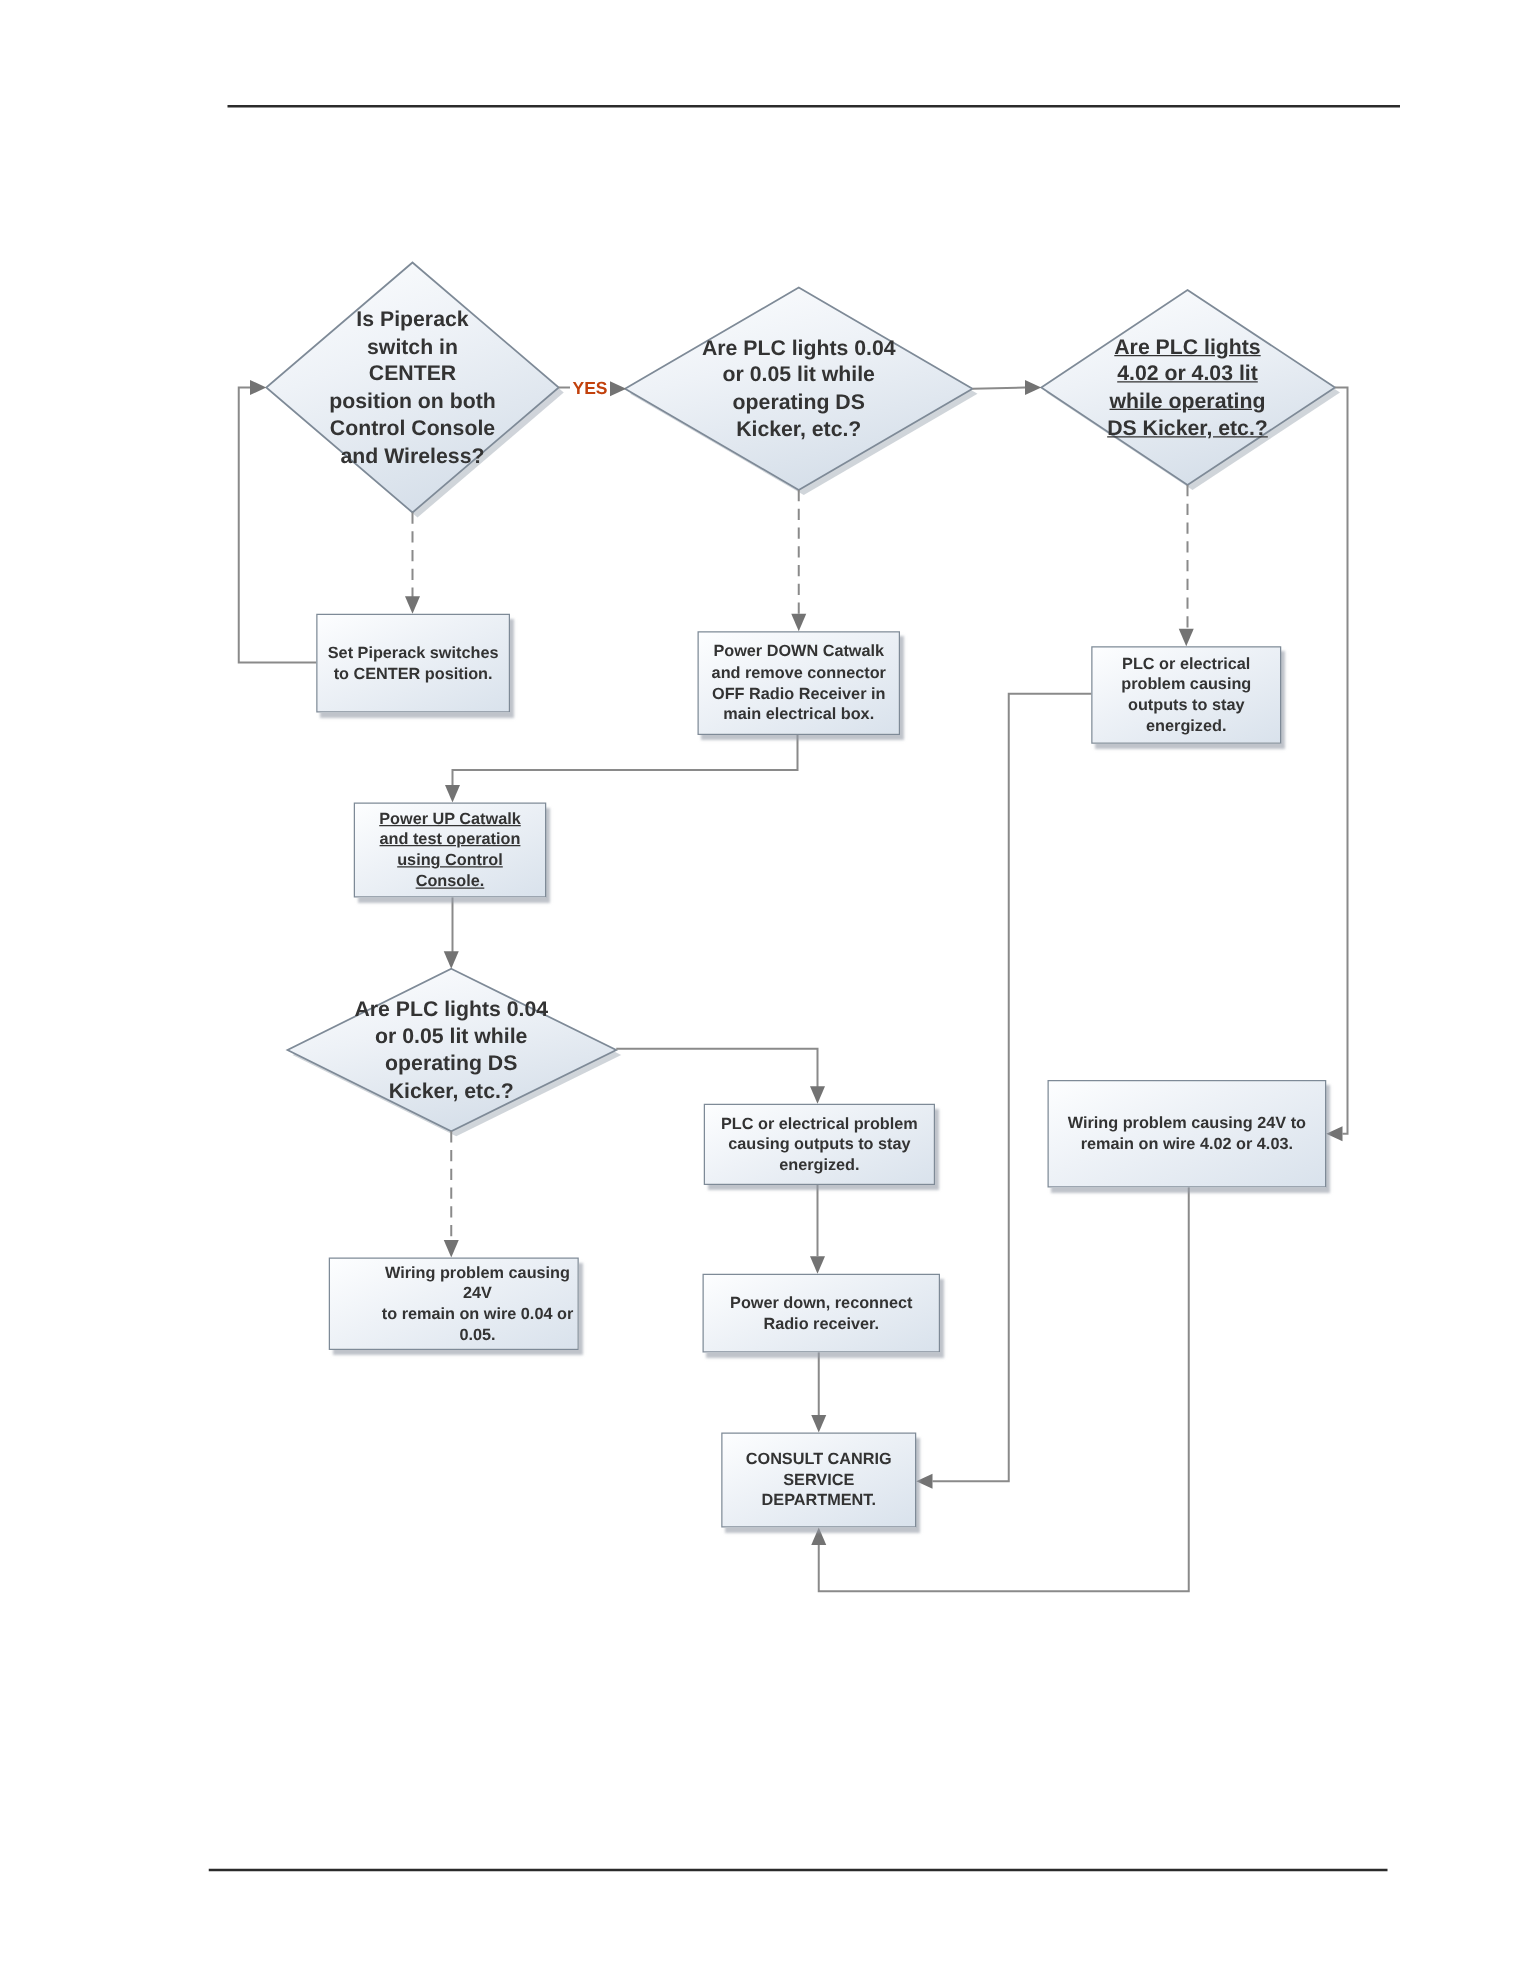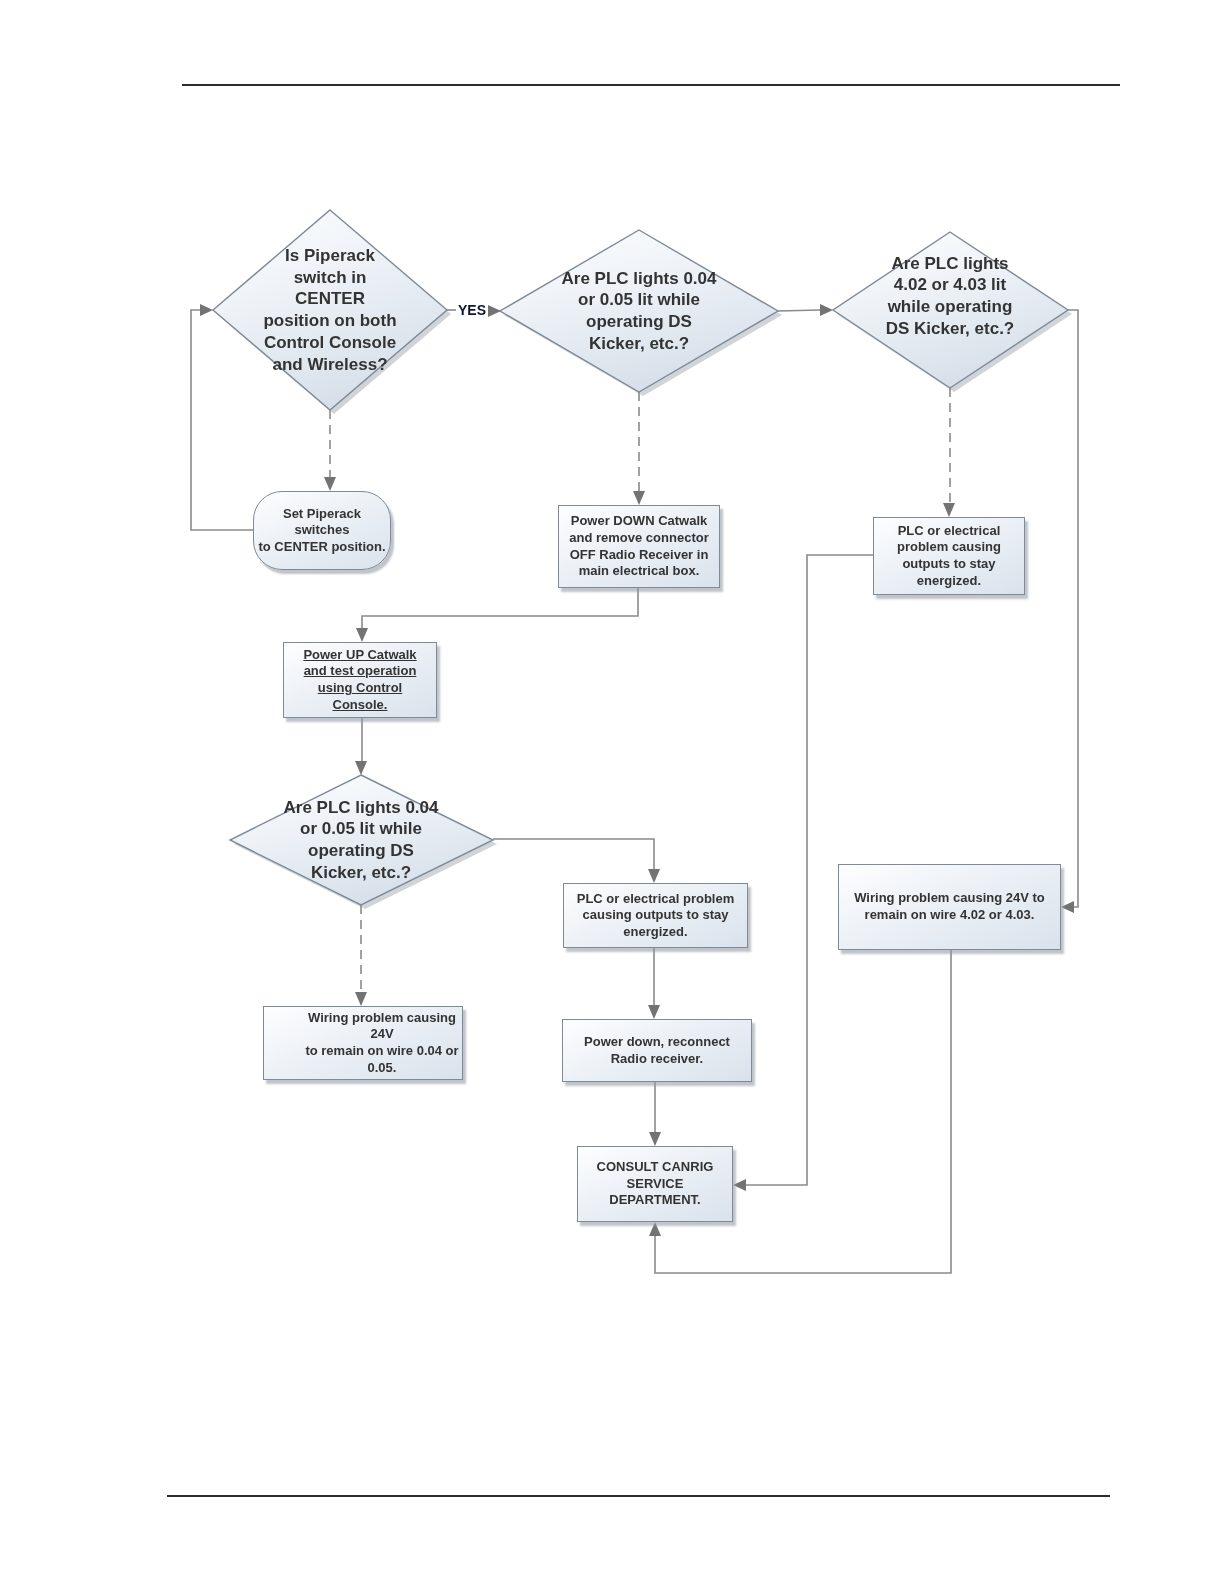--- a/index.html
+++ b/index.html
@@ -34,21 +34,21 @@
     border:1.4px solid #7e8a97;
     background:linear-gradient(155deg,#fdfeff 0%,#eef2f7 40%,#d9e2ec 100%);
     box-shadow:3px 4px 2px rgba(148,155,166,0.6);
     box-sizing:border-box;
     padding:2px;
   }
   .yes-label{
     position:absolute;
     left:452px;top:300px;width:40px;height:20px;
     display:flex;align-items:center;justify-content:center;
-    font-weight:bold;font-size:14px;color:#0f172a;
+    font-weight:bold;font-size:14px;color:#c2410c;
   }
 </style>
 </head>
 <body>
 
 <div class="page">
 
   <div class="rule top"></div>
   <div class="rule bottom"></div>
 
@@ -132,30 +132,30 @@
   <div class="node-text" style="left:240px;top:235px;width:180px;height:150px;">Is Piperack
 switch in
 CENTER
 position on both
 Control Console
 and Wireless?</div>
   <div class="node-text" style="left:549px;top:251px;width:180px;height:120px;">Are PLC lights 0.04
 or 0.05 lit while
 operating DS
 Kicker, etc.?</div>
-  <div class="node-text" style="left:860px;top:236px;width:180px;height:120px;">Are PLC lights
+  <div class="node-text" style="left:860px;top:250px;width:180px;height:120px;text-decoration:underline;">Are PLC lights
 4.02 or 4.03 lit
 while operating
 DS Kicker, etc.?</div>
   <div class="node-text" style="left:271px;top:780px;width:180px;height:120px;">Are PLC lights 0.04
 or 0.05 lit while
 operating DS
 Kicker, etc.?</div>
 
-  <div class="box" style="left:253px;top:491px;width:138px;height:79px;border-radius:29px;">Set Piperack switches
+  <div class="box" style="left:253px;top:491px;width:155px;height:79px;">Set Piperack switches
 to CENTER position.</div>
   <div class="box" style="left:558px;top:505px;width:162px;height:83px;">Power DOWN Catwalk
 and remove connector
 OFF Radio Receiver in
 main electrical box.</div>
   <div class="box" style="left:873px;top:517px;width:152px;height:78px;">PLC or electrical
 problem causing
 outputs to stay
 energized.</div>
   <div class="box" style="left:283px;top:642px;width:154px;height:76px;text-decoration:underline;">Power UP Catwalk

